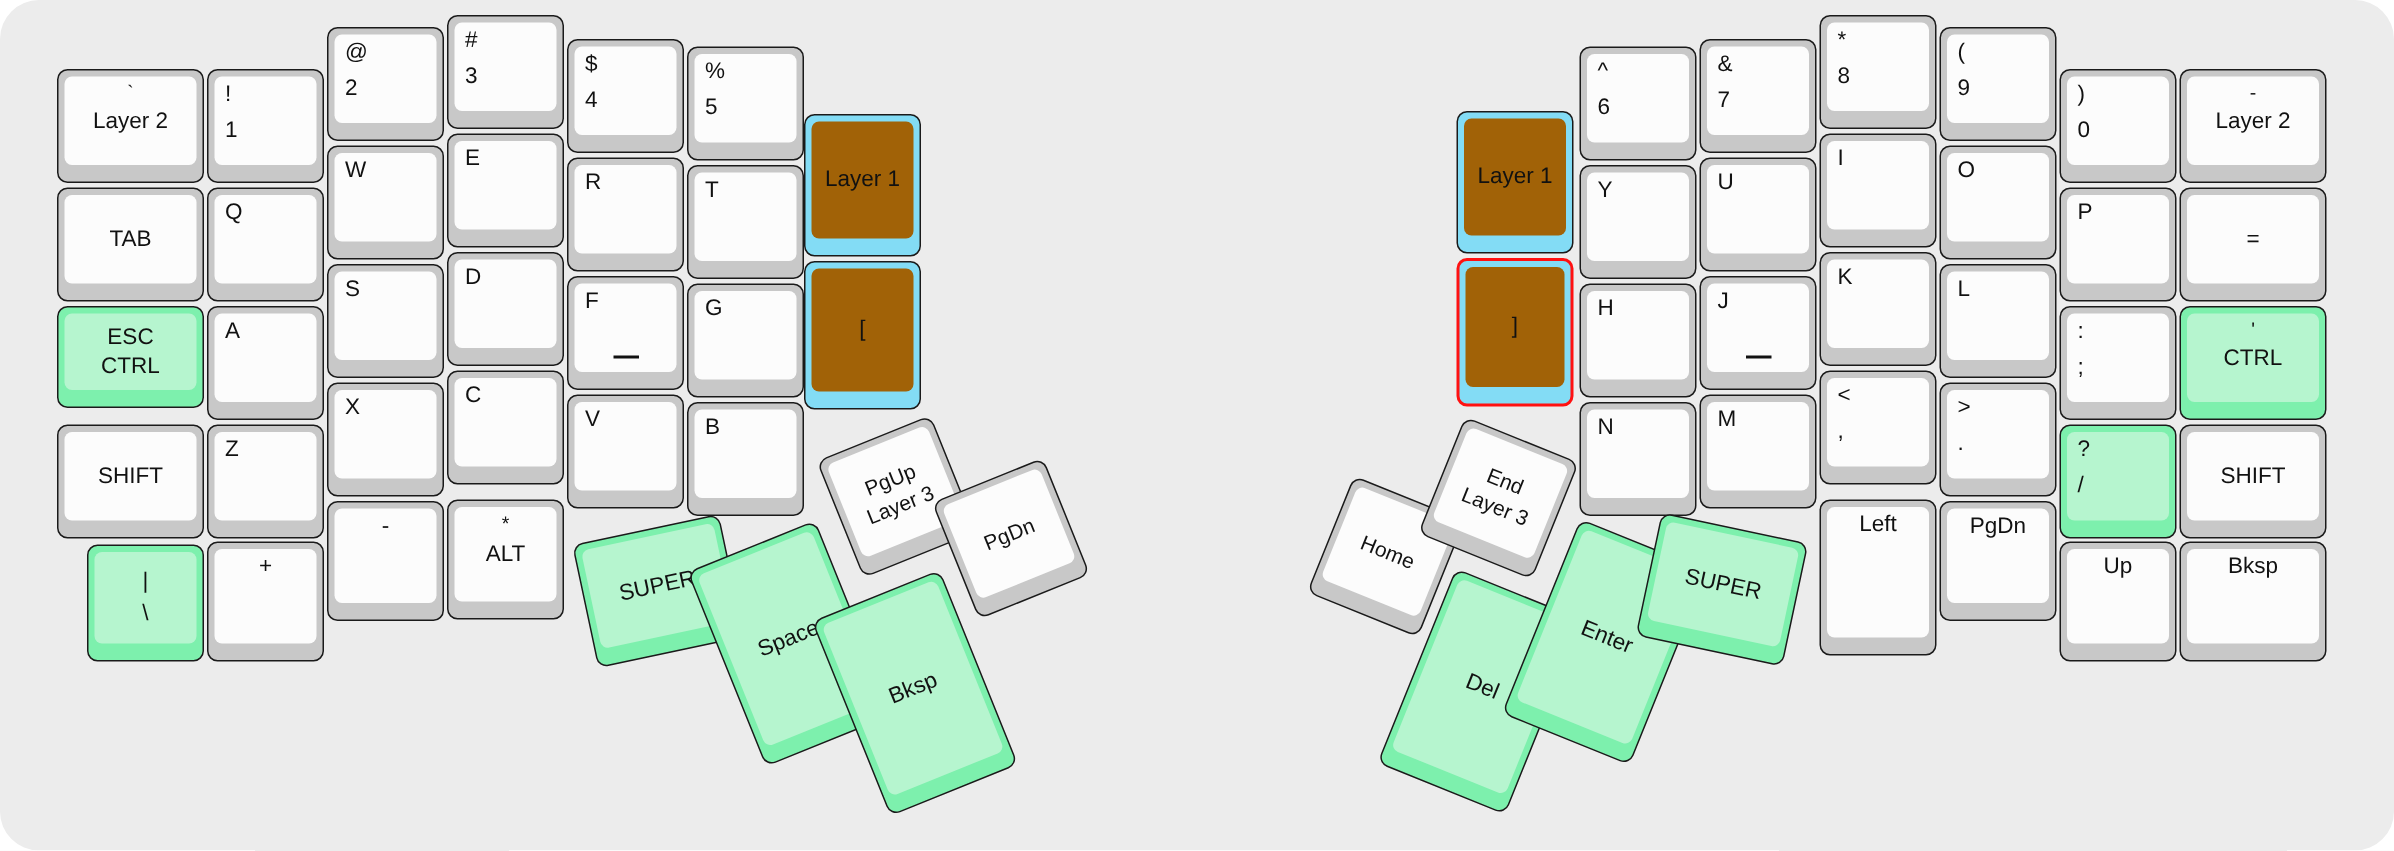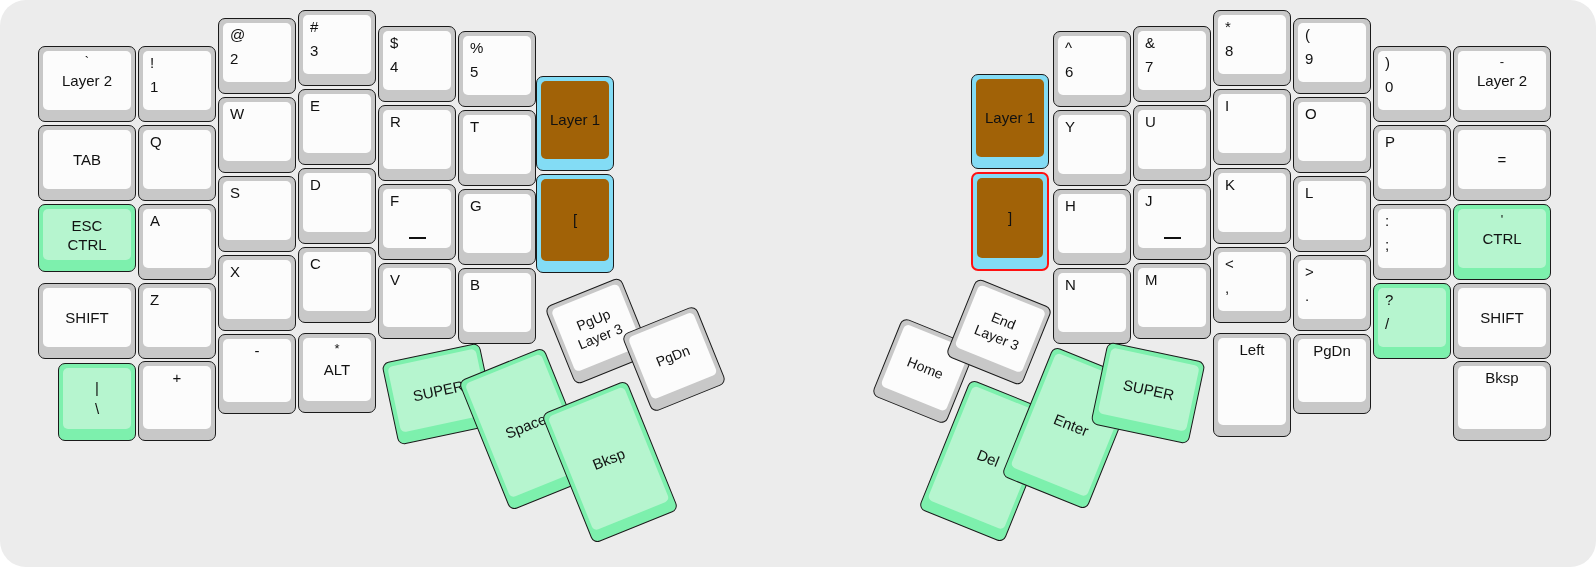--- a/index.html
+++ b/index.html
@@ -413,20 +413,25 @@
       <span class="lg tl">:</span>
       <span class="lg bl">;</span>
     </div>
   </div>
   <div class="key green" style="left:1373px;top:283px;width:78px;height:76px;">
     <div class="cap">
       <span class="lg tl">?</span>
       <span class="lg bl">/</span>
     </div>
   </div>
+  <div class="key" style="left:1373px;top:361px;width:78px;height:80px;">
+    <div class="cap">
+      <span class="lg ctop lbl">Up</span>
+    </div>
+  </div>
 
   <div class="key" style="left:1453px;top:46px;width:98px;height:76px;">
     <div class="cap">
       <span class="lg ctop">-</span>
       <span class="lg cmid lbl">Layer 2</span>
     </div>
   </div>
   <div class="key" style="left:1453px;top:125px;width:98px;height:76px;">
     <div class="cap">
       <span class="lg ctr lbl">=</span>

